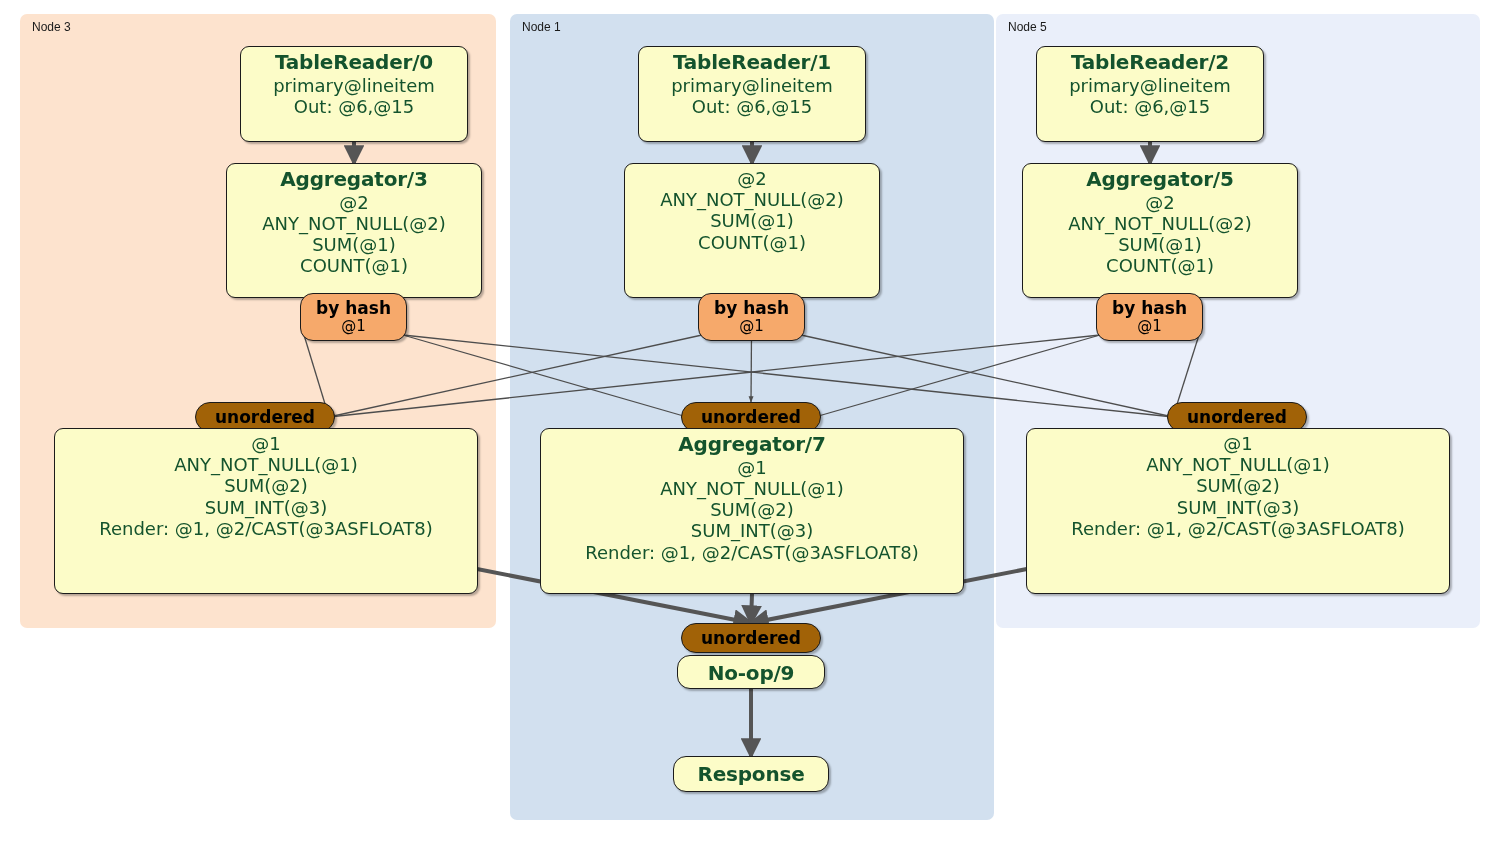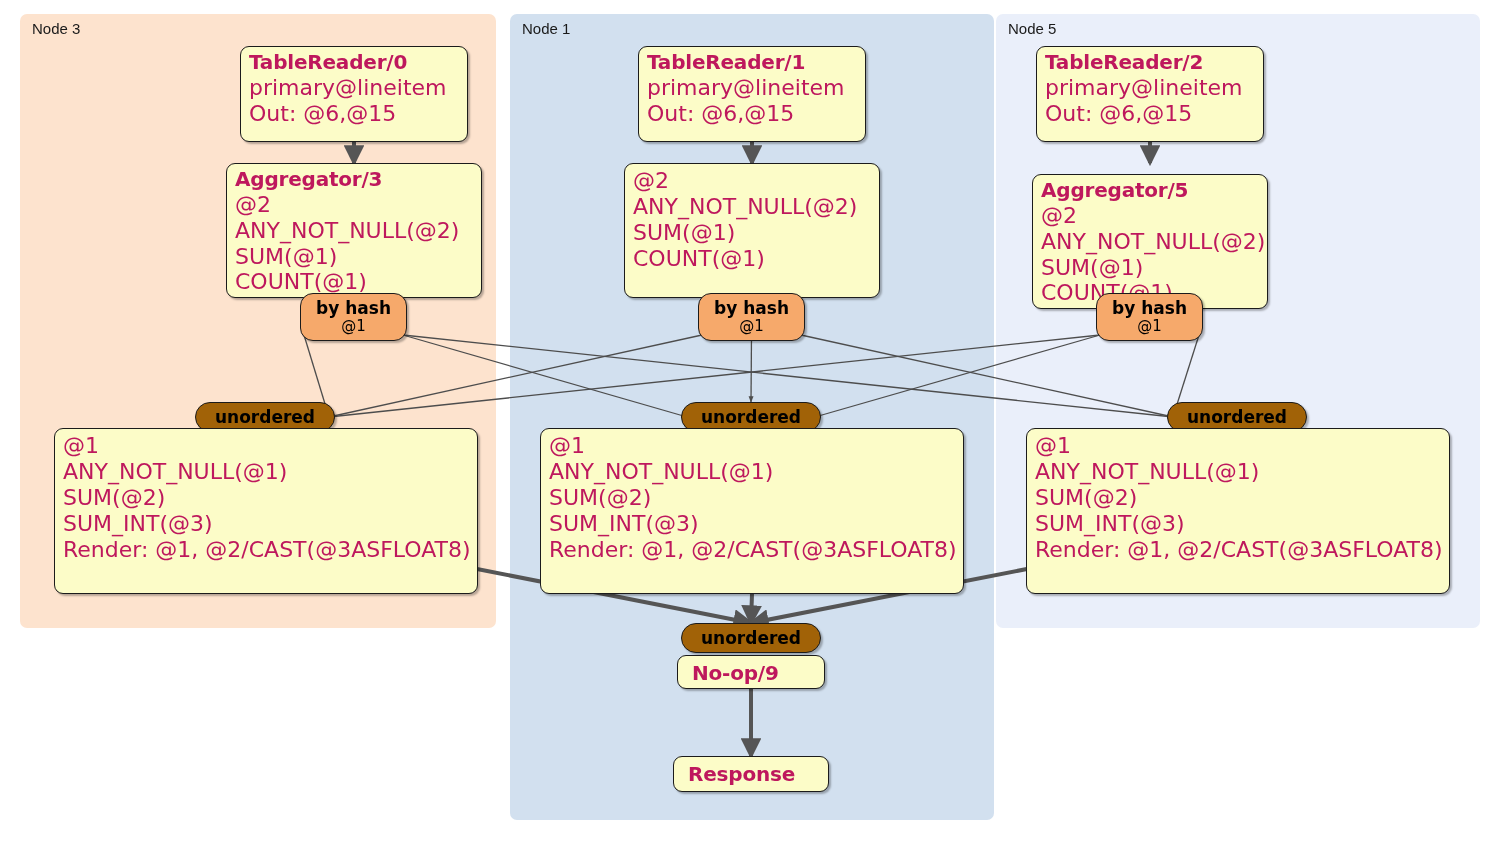--- a/index.html
+++ b/index.html
@@ -17,57 +17,58 @@
   }
   .panel {
     position: absolute;
     border-radius: 7px;
     box-sizing: border-box;
   }
   .panel-label {
     position: absolute;
     left: 12px;
     top: 6px;
-    font-size: 15px;
+    font-size: 12px;
     color: #1a1a1a;
     font-family: "Liberation Sans", sans-serif;
     white-space: nowrap;
   }
   #edges {
     position: absolute;
     left: 0;
     top: 0;
     width: 1504px;
     height: 842px;
     pointer-events: none;
   }
   .node {
     position: absolute;
     box-sizing: border-box;
     background: #fcfcc8;
     border: 1.6px solid #1b1b1b;
     border-radius: 9px;
     box-shadow: 2px 2px 2px rgba(0,0,0,0.28);
-    text-align: left;
-    color: #be185d;
+    text-align: center;
+    color: #14532d;
     padding: 4px 8px 5px 8px;
     line-height: 1.18;
   }
   .node .title {
     font-weight: bold;
     font-size: 20px;
     letter-spacing: -0.2px;
     white-space: nowrap;
   }
   .node .line {
-    font-size: 22px;
+    font-size: 18px;
     white-space: nowrap;
   }
   .node.small {
     padding: 6px 14px 7px 14px;
+    border-radius: 13px;
   }
   .pill {
     position: absolute;
     box-sizing: border-box;
     border: 1.6px solid #1b1b1b;
     box-shadow: 2px 2px 2px rgba(0,0,0,0.28);
     text-align: left;
     color: #000;
     display: flex;
     flex-direction: column;
@@ -160,21 +161,21 @@
         <div class="line">ANY_NOT_NULL(@2)</div>
         <div class="line">SUM(@1)</div>
         <div class="line">COUNT(@1)</div>
       </div>
       <div class="node" style="left: 624px; top: 163px; width: 256px; height: 135px;">
         <div class="line">@2</div>
         <div class="line">ANY_NOT_NULL(@2)</div>
         <div class="line">SUM(@1)</div>
         <div class="line">COUNT(@1)</div>
       </div>
-      <div class="node" style="left: 1022px; top: 174px; width: 236px; height: 135px; margin-left: 10px;">
+      <div class="node" style="left: 1022px; top: 163px; width: 276px; height: 135px;">
         <div class="title">Aggregator/5</div>
         <div class="line">@2</div>
         <div class="line">ANY_NOT_NULL(@2)</div>
         <div class="line">SUM(@1)</div>
         <div class="line">COUNT(@1)</div>
       </div>
       <div class="pill hash" style="left: 300px; top: 293px; width: 107px; height: 48px;">
         <div class="ttl">by hash</div>
         <div class="sub">@1</div>
       </div>
@@ -196,20 +197,21 @@
         <div class="ttl">unordered</div>
       </div>
       <div class="node" style="left: 54px; top: 428px; width: 424px; height: 166px;">
         <div class="line">@1</div>
         <div class="line">ANY_NOT_NULL(@1)</div>
         <div class="line">SUM(@2)</div>
         <div class="line">SUM_INT(@3)</div>
         <div class="line">Render: @1, @2/CAST(@3ASFLOAT8)</div>
       </div>
       <div class="node" style="left: 540px; top: 428px; width: 424px; height: 166px;">
+        <div class="title">Aggregator/7</div>
         <div class="line">@1</div>
         <div class="line">ANY_NOT_NULL(@1)</div>
         <div class="line">SUM(@2)</div>
         <div class="line">SUM_INT(@3)</div>
         <div class="line">Render: @1, @2/CAST(@3ASFLOAT8)</div>
       </div>
       <div class="node" style="left: 1026px; top: 428px; width: 424px; height: 166px;">
         <div class="line">@1</div>
         <div class="line">ANY_NOT_NULL(@1)</div>
         <div class="line">SUM(@2)</div>

